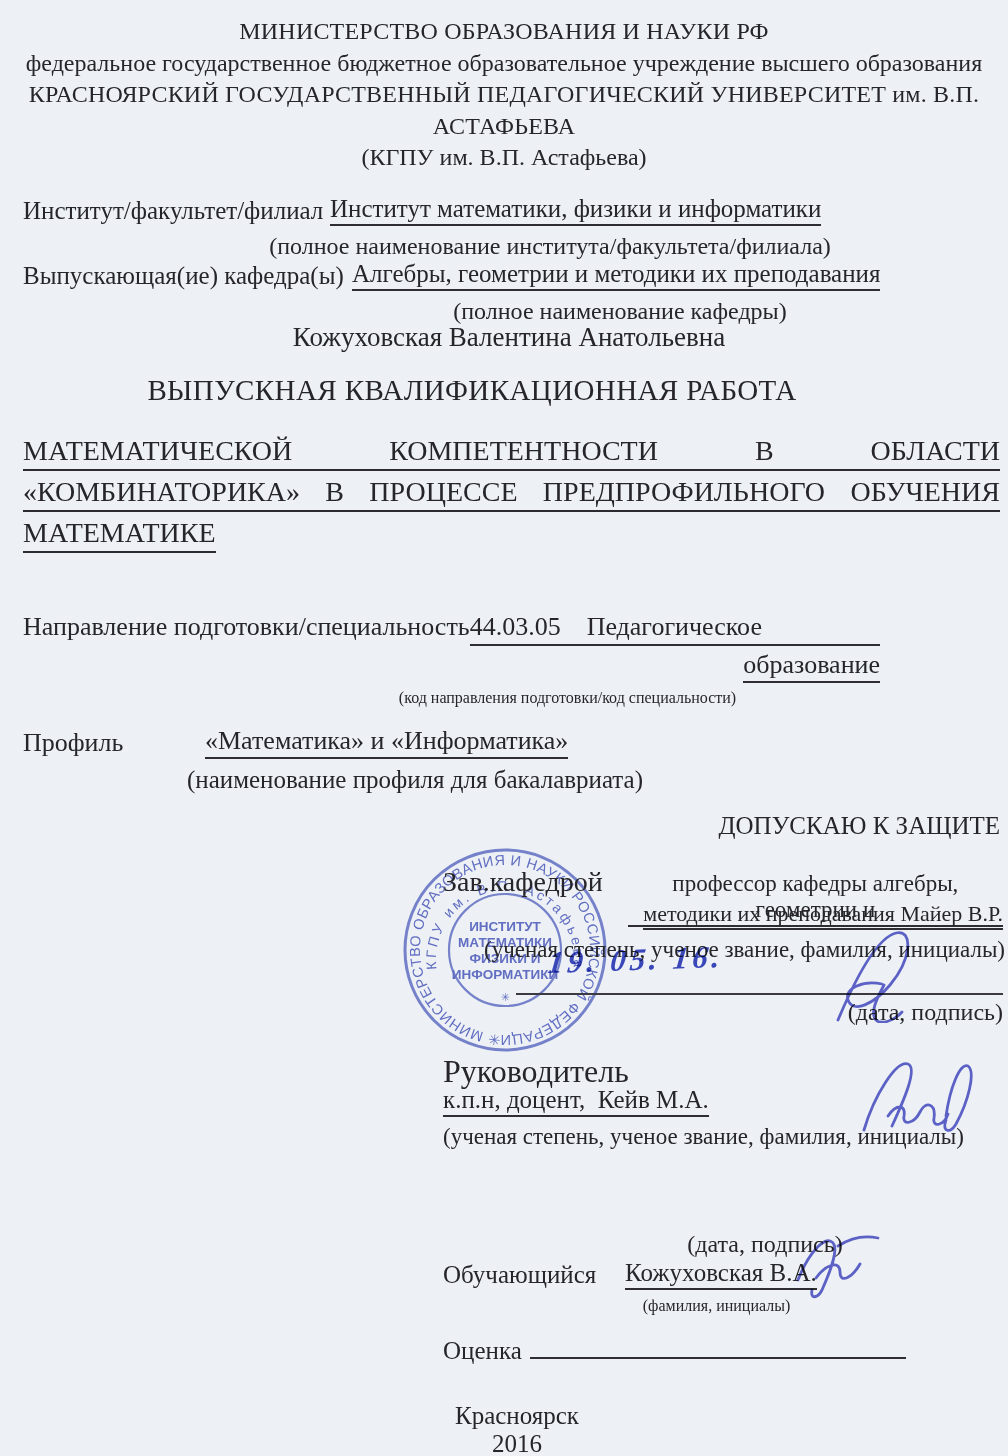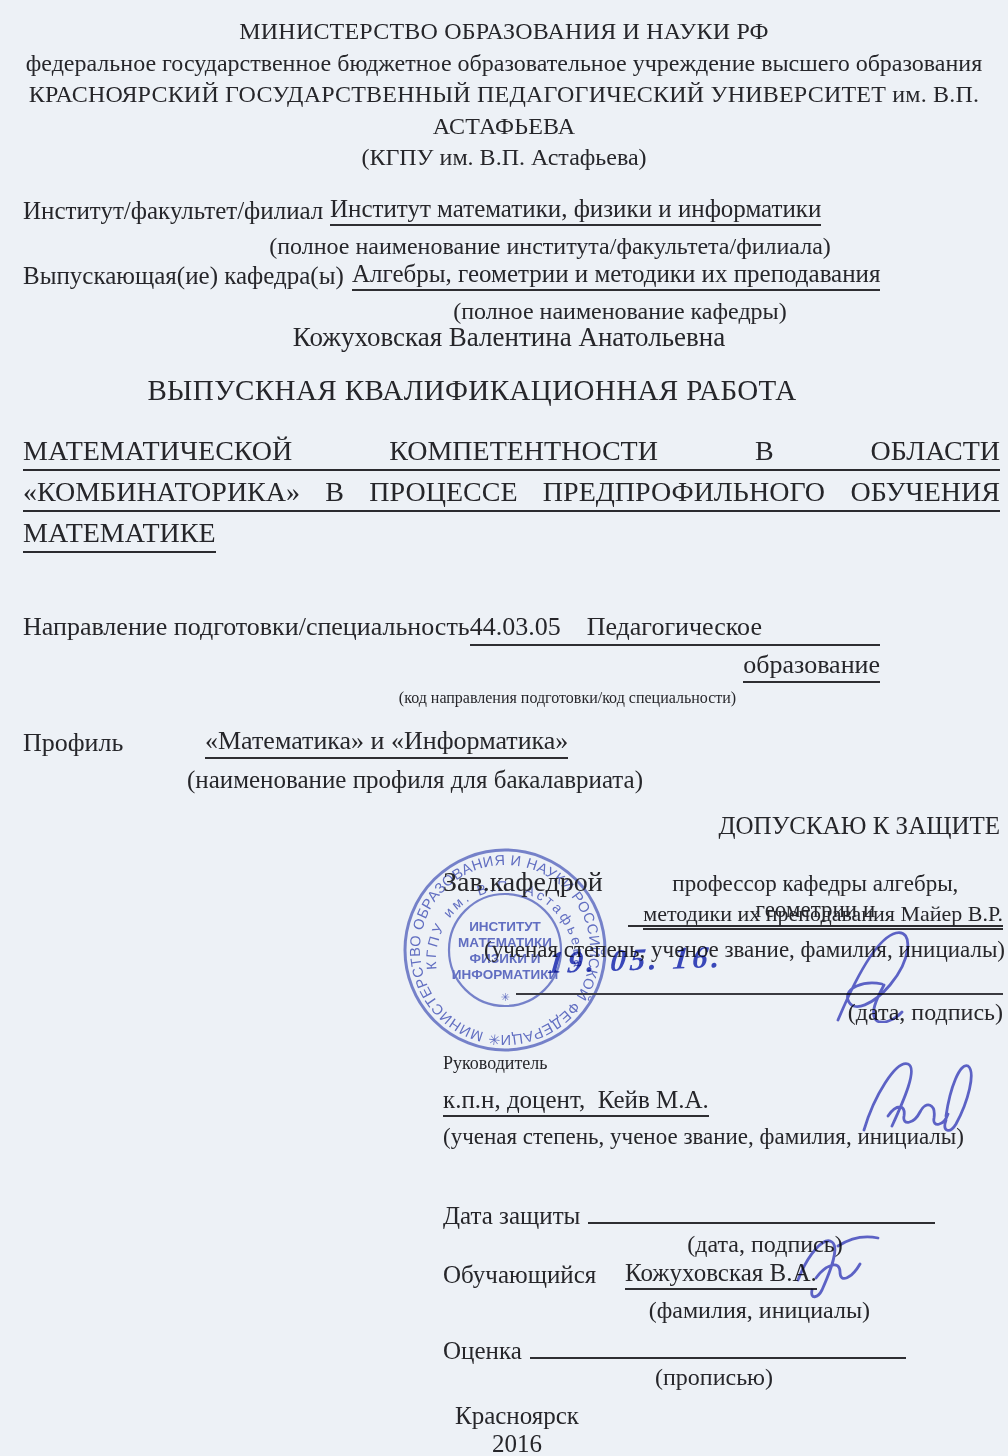--- a/index.html
+++ b/index.html
@@ -54,29 +54,29 @@
   .zav-row .zl { white-space:nowrap; margin-right:25px; font-size:28px; }
   .zav-row .u  { flex:1; text-align:center; }
   .zav-l2    { left:443px; top:901px; width:560px; font-size:22px; }
   .zav-note  { left:443px; top:937px; width:562px; font-size:23px; }
   .date-blank{ left:516px; top:960px; width:487px; height:33px; border-bottom:2px solid #3a3a40; }
   .date-hand { left:548px; top:942px; font-size:31px; font-style:italic; color:#3d4bc0;
                letter-spacing:4px; transform:rotate(-2deg) skewX(-8deg); z-index:5;
                mix-blend-mode:multiply; font-weight:bold;}
   .date-note { left:443px; top:999px; width:560px; font-size:24px; }
 
-  .sup-lbl  { left:443px; top:1053px; font-size:18px; }
+  .sup-lbl  { left:443px; top:1053px; font-size:32px; }
   .sup-val  { left:443px; top:1086px; font-size:25px; }
   .sup-note { left:443px; top:1124px; font-size:23px; }
 
   .def-row   { left:443px; top:1194px; width:492px; font-size:25px; }
   .def-note  { left:595px; top:1231px; width:340px; font-size:24px; }
   .stu-lbl   { left:443px; top:1261px; font-size:25px; }
   .stu-val   { left:625px; top:1259px; font-size:25px; }
-  .stu-note  { left:625px; top:1297px; width:245px; font-size:24px;text-align:right; }
+  .stu-note  { left:594px; top:1297px; width:245px; font-size:16px; }
   .grade-row { left:443px; top:1329px; width:463px; font-size:25px; }
   .grade-note{ left:523px; top:1364px; width:382px; font-size:24px; }
 
   .city { left:26px; top:1402px; width:982px; font-size:25px; }
   .year { left:26px; top:1430px; width:982px; font-size:25px; }
 
   
   .stamp { left:398px; top:843px; mix-blend-mode:multiply; opacity:0.92; }
   .stamp text { font-family:"Liberation Sans","DejaVu Sans",sans-serif; }
   .sig { mix-blend-mode:multiply; }
@@ -161,35 +161,30 @@
   <div class="abs zav-note right">(ученая степень, ученое звание, фамилия, инициалы)</div>
 
   <div class="abs date-blank"></div>
   <div class="abs date-hand">19. 05. 16.</div>
   <div class="abs date-note right">(дата, подпись)</div>
 
   <div class="abs sup-lbl">Руководитель</div>
   <div class="abs sup-val"><span class="u pre">к.п.н, доцент,  Кейв М.А.</span></div>
   <div class="abs sup-note">(ученая степень, ученое звание, фамилия, инициалы)</div>
 
-  <div class="abs def-row flexrow">
-    <span>Дата защиты</span>
-    <span class="blank"></span>
-  </div>
   <div class="abs def-note center">(дата, подпись)</div>
 
   <div class="abs stu-lbl">Обучающийся</div>
   <div class="abs stu-val"><span class="u">Кожуховская В.А.</span></div>
   <div class="abs stu-note center">(фамилия, инициалы)</div>
 
   <div class="abs grade-row flexrow">
     <span>Оценка</span>
     <span class="blank"></span>
   </div>
-  <div class="abs grade-note center">(прописью)</div>
 
   <div class="abs city center">Красноярск</div>
   <div class="abs year center">2016</div>
 
   <svg class="abs sig sigA" width="130" height="95" viewBox="0 0 130 95">
     <path d="M 20,92 C 36,54 58,10 78,5 C 96,1 93,32 72,57 C 56,76 35,86 30,72 C 26,60 46,52 64,56 M 66,57 C 58,72 52,85 58,92 C 63,97 76,93 84,84"></path>
   </svg>
   <svg class="abs sig sigB" width="150" height="90" viewBox="0 0 150 90">
     <path d="M 12,80 C 22,46 44,10 56,14 C 66,18 52,50 40,76 M 36,66 C 44,54 54,54 52,66 C 50,76 62,74 68,62 C 74,50 84,54 82,68 C 80,78 92,76 96,64 M 94,66 C 98,38 108,12 116,16 C 124,22 116,52 104,74 C 98,84 90,82 94,70"></path>
   </svg>

